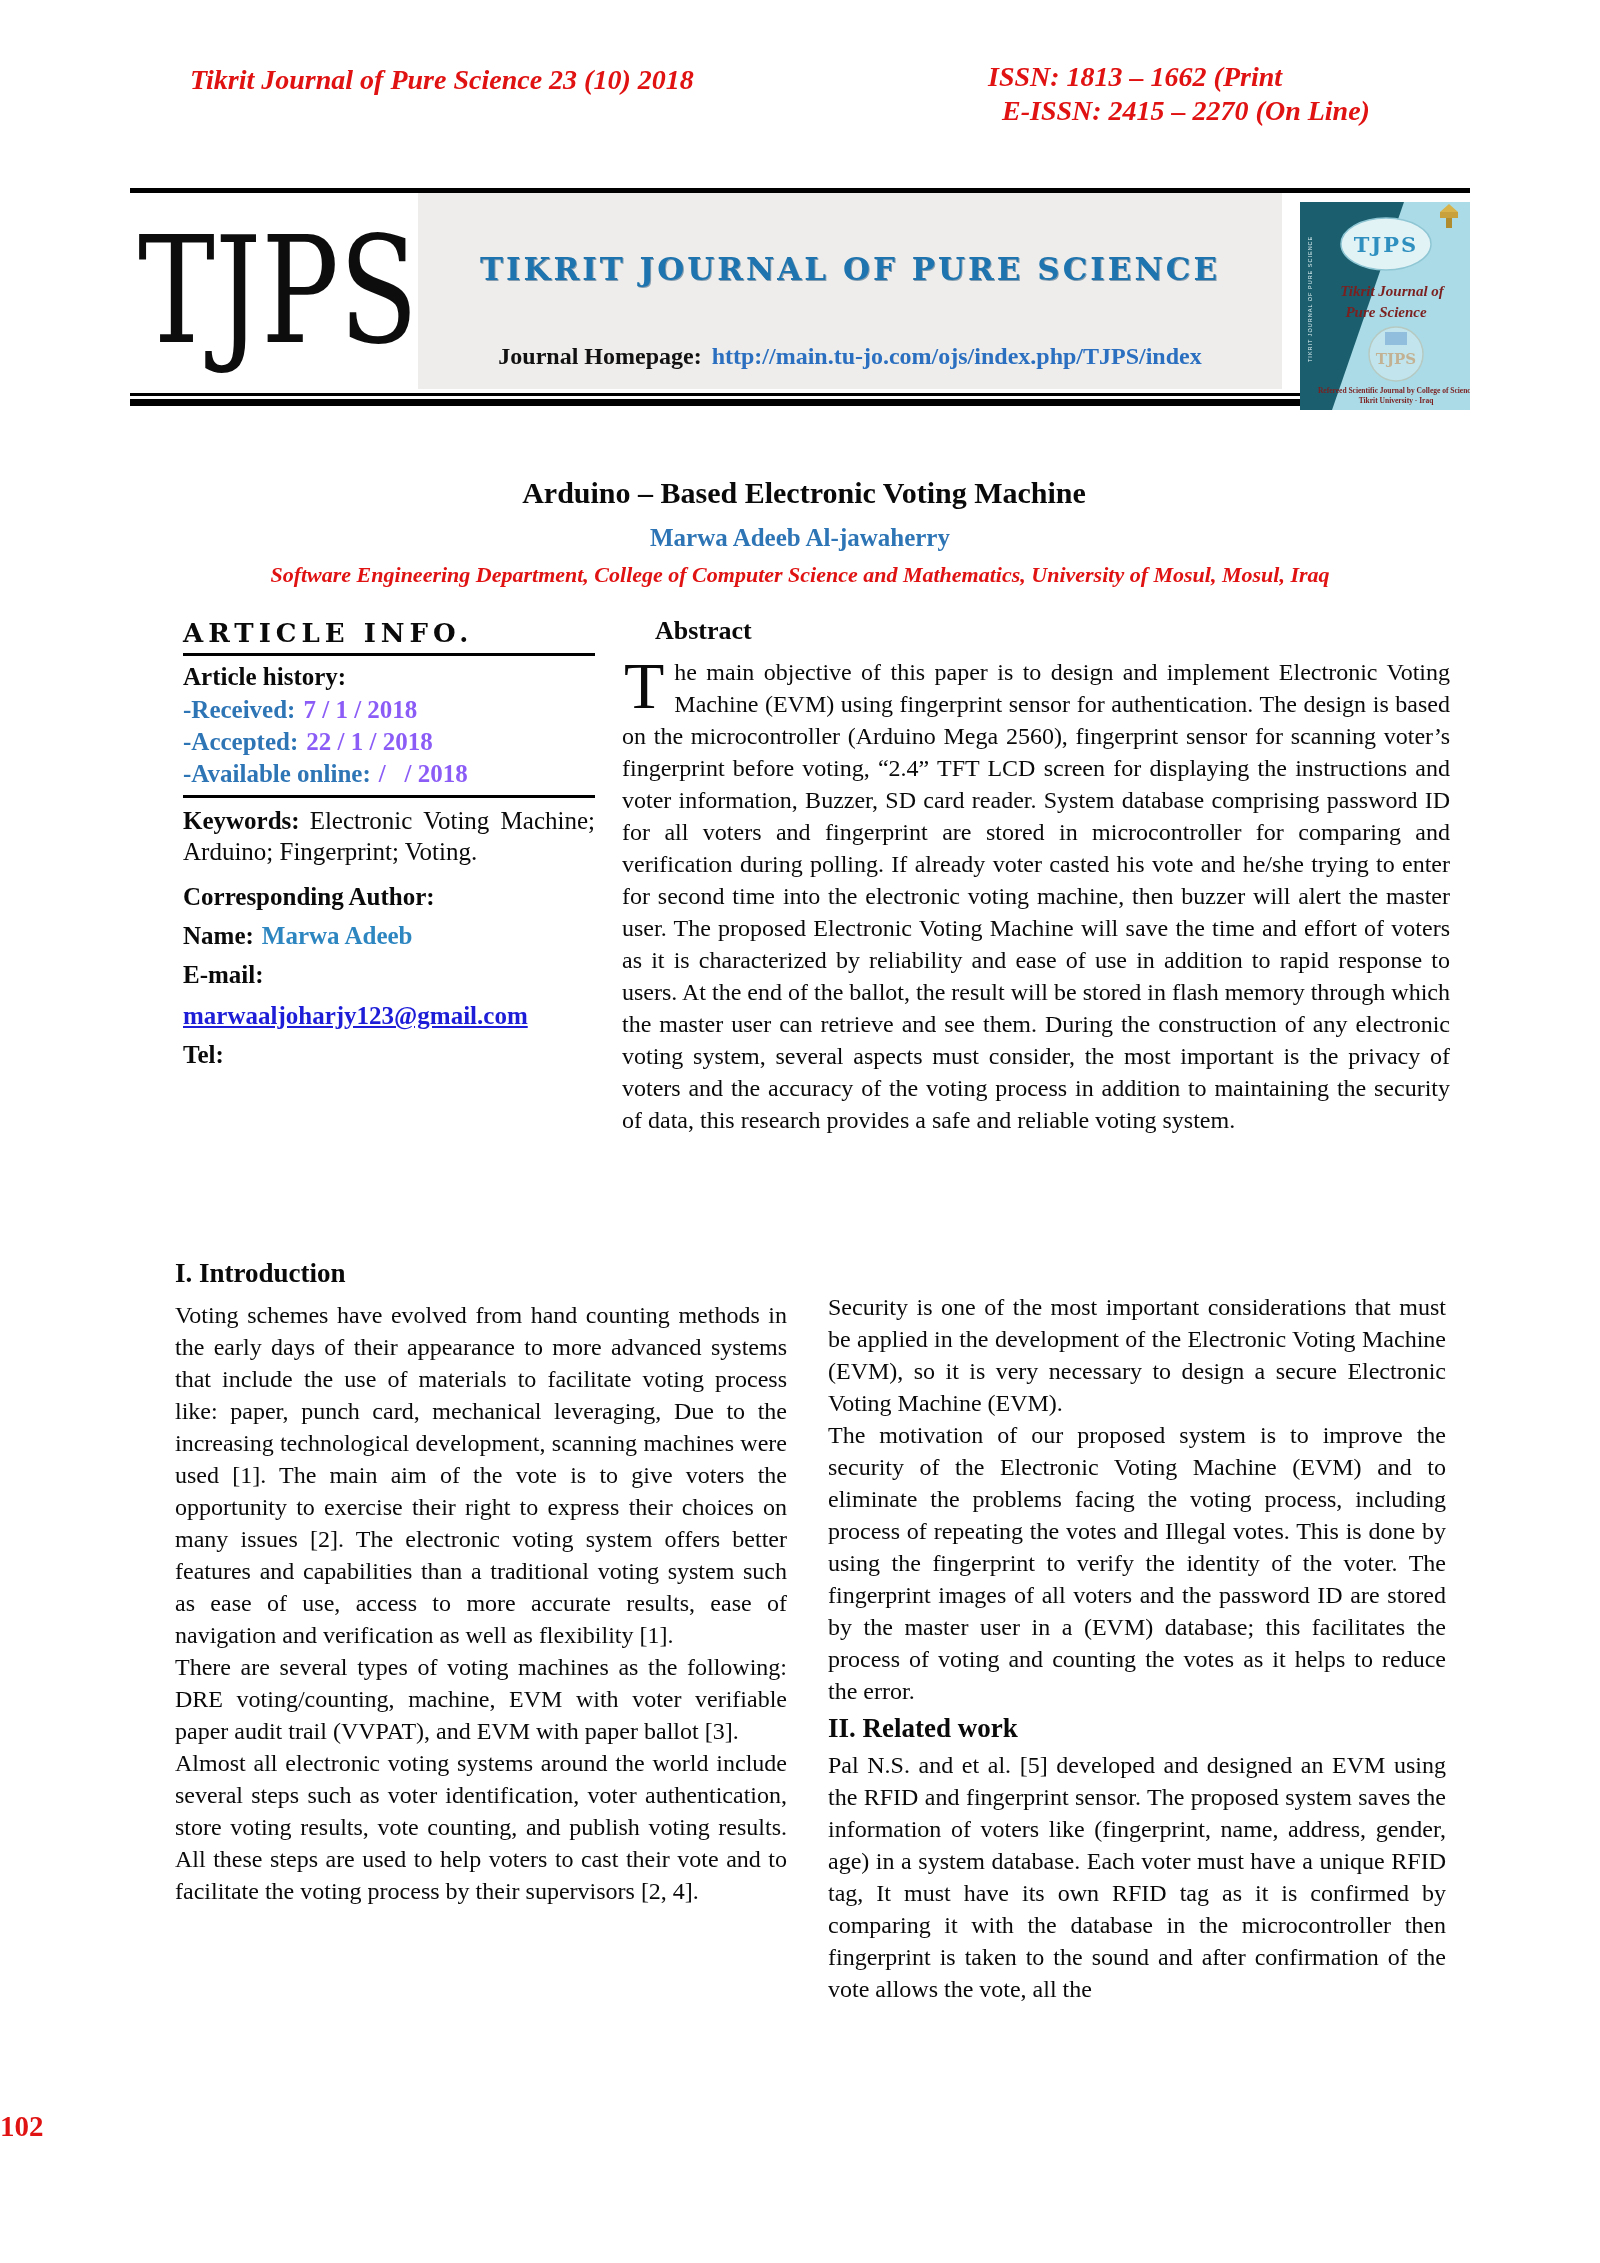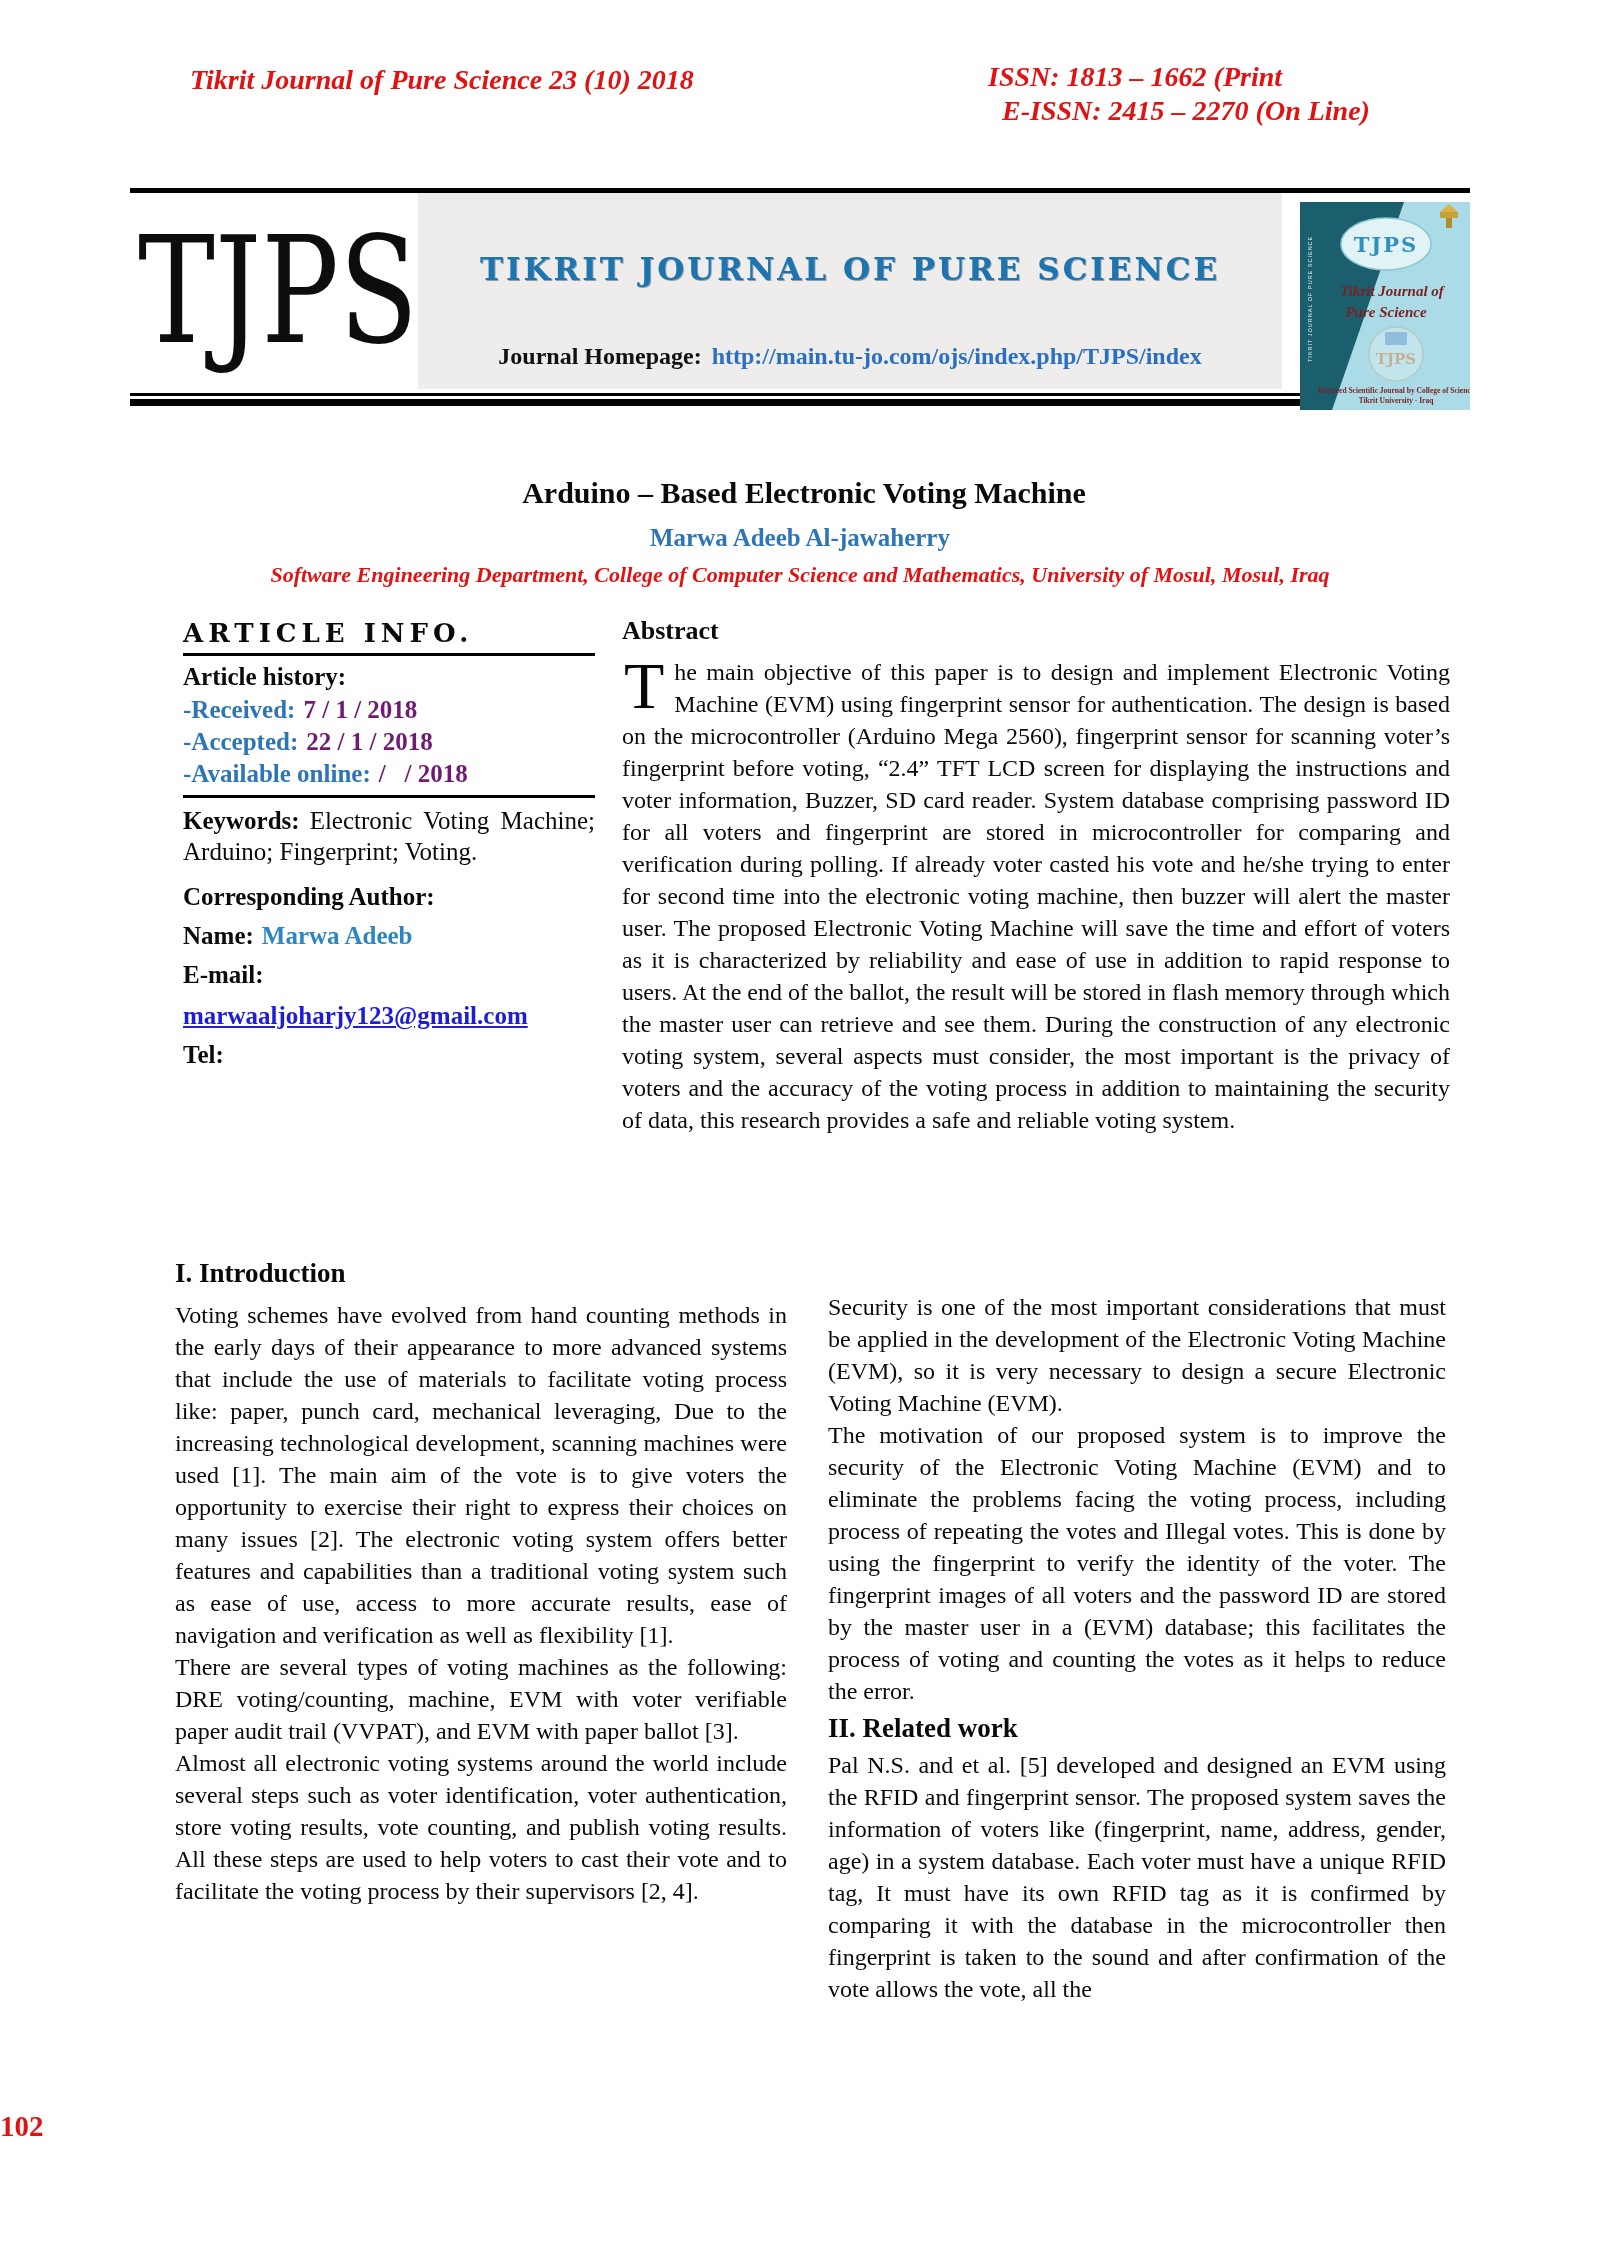--- a/index.html
+++ b/index.html
@@ -39,34 +39,34 @@
   .affil{position:absolute;top:562px;left:0;width:100%;text-align:center;
          font-size:22px;font-weight:bold;font-style:italic;color:#e01212;}
 
   
   .info-col{position:absolute;left:183px;top:618px;width:412px;}
   .info-heading{font-family:"DejaVu Serif",serif;font-weight:bold;font-size:26px;letter-spacing:5px;}
   .info-rule{border:0;border-top:3px solid #000;margin:5px 0 7px;}
   .history{font-size:25px;font-weight:bold;margin-bottom:3px;}
   .info-row{font-size:25px;font-weight:bold;line-height:32px;}
   .lbl-blue{color:#2e75b6;}
-  .val-red{color:#701a75;margin-left:8px;}
+  .val-red{color:#8b5cf6;margin-left:8px;}
   .keywords{font-size:25px;line-height:31px;text-align:justify;margin-top:4px;}
   .kw-label{font-weight:bold;margin-right:10px;}
   .corr{font-size:25px;font-weight:bold;margin-top:16px;}
   .name-row{font-size:25px;font-weight:bold;margin-top:11px;}
   .name-val{color:#2e86c1;margin-left:8px;}
   .email-label{font-size:25px;font-weight:bold;margin-top:11px;}
   .email{display:inline-block;font-size:25px;font-weight:bold;color:#1d1dd8;
          text-decoration:underline;margin-top:13px;cursor:pointer;}
   .tel{font-size:25px;font-weight:bold;margin-top:11px;}
 
   
   .abs-col{position:absolute;left:622px;top:616px;width:828px;}
-  .abs-heading{font-size:26px;font-weight:bold;}
+  .abs-heading{font-size:26px;font-weight:bold;margin-left:33px;}
   .abs-text{margin-top:10px;font-size:24px;line-height:32px;text-align:justify;}
   .dropcap{float:left;font-size:66px;line-height:53px;padding:3px 10px 0 2px;}
 
   
   .sec-heading{position:absolute;left:175px;top:1258px;font-size:27px;font-weight:bold;}
   .left-col{position:absolute;left:175px;top:1299px;width:612px;
             font-size:24px;line-height:32px;text-align:justify;}
   .right-col{position:absolute;left:828px;top:1291px;width:618px;
              font-size:24px;line-height:32px;text-align:justify;}
   .left-col p,.right-col p{margin:0;}

